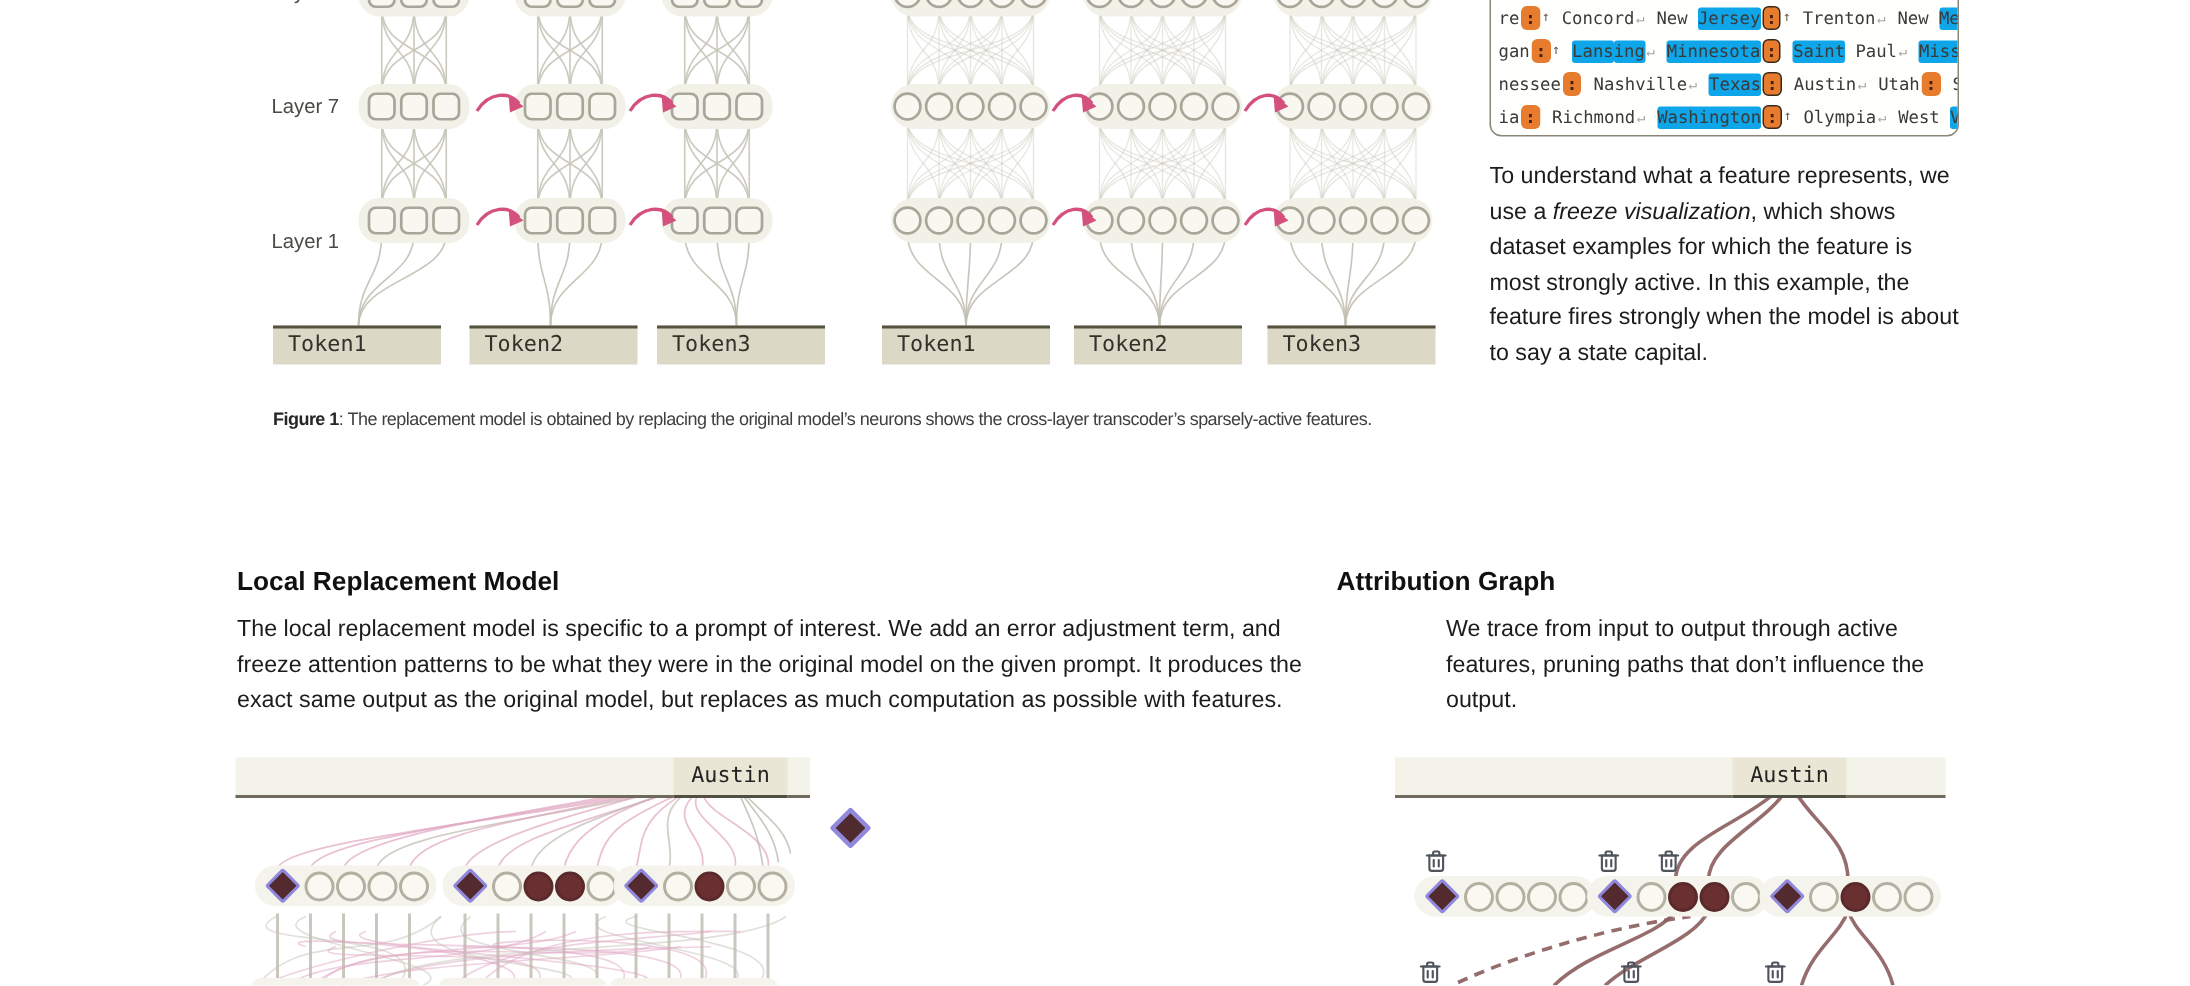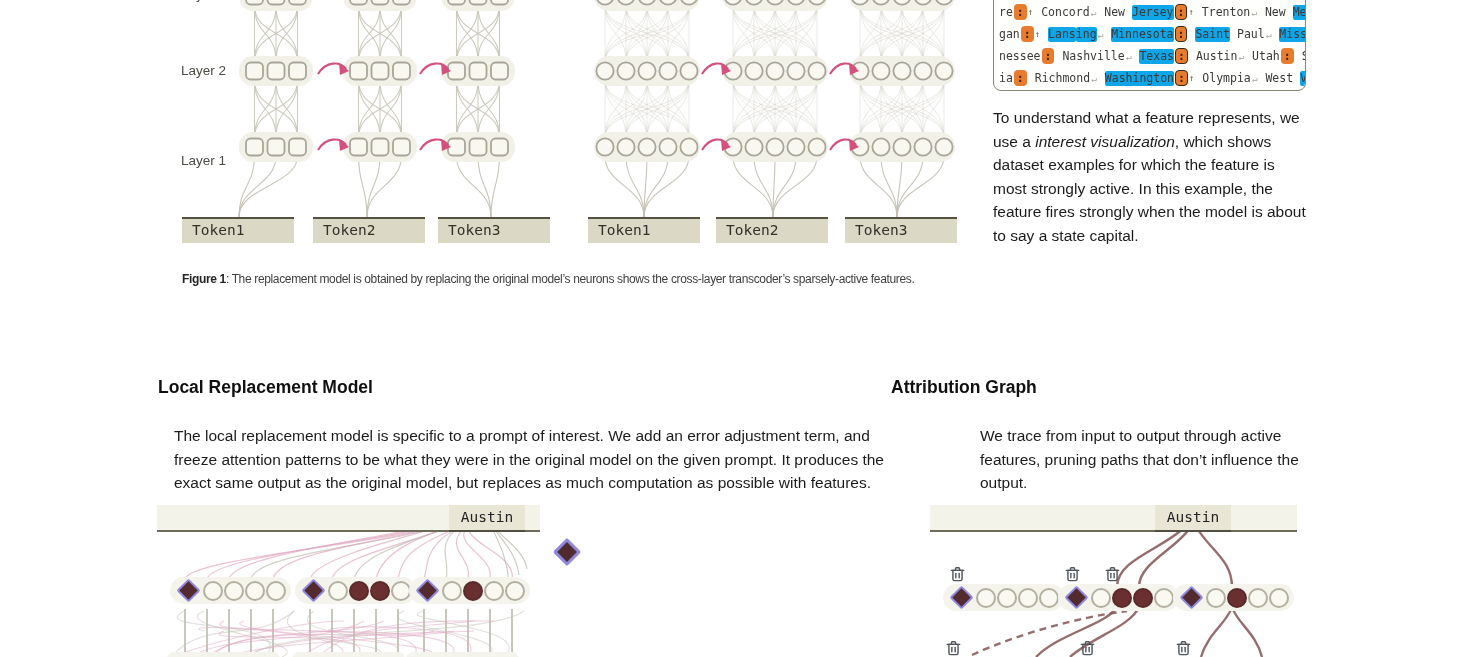--- a/index.html
+++ b/index.html
@@ -30,21 +30,21 @@
             padding:0 2px;margin:0 1px;font-weight:bold;line-height:14px;
             border:1.5px solid rgba(0,0,0,0);}
   .fv-colon.ring{border-color:#39281b;}
   .fv-up{color:#6b5d4f;font-size:9px;margin-right:1px;}
   .fv-ret{color:#a8a49a;font-size:9.5px;margin:0 1px;}
   .fv-para{position:absolute;left:993px;top:106px;width:318px;font-size:15.5px;
            line-height:23.5px;color:#1c1c1c;}
 
   
   .sec-h{position:absolute;top:377px;margin:0;font-size:17.5px;font-weight:bold;color:#101010;}
-  .sec-p{position:absolute;top:408px;margin:16px;font-size:15.5px;line-height:23.5px;color:#1c1c1c;}
+  .sec-p{position:absolute;top:408px;margin:0;font-size:15.5px;line-height:23.5px;color:#1c1c1c;}
 
   
   .fig-bottom{position:absolute;top:505px;height:152px;}
   .hdr-bar{position:absolute;left:0;top:0;height:27px;background:#f4f3ea;
            border-bottom:2px solid #6e6b5c;box-sizing:border-box;width:100%;z-index:2;}
   .austin-box{position:absolute;top:0;width:76px;height:27px;background:#e9e6d5;
               border-bottom:2.5px solid #514e42;box-sizing:border-box;
               font-family:"DejaVu Sans Mono",monospace;font-size:14.5px;color:#242424;
               text-align:center;line-height:24px;z-index:3;}
   .fig-svg{position:absolute;left:0;top:0;width:100%;height:152px;z-index:1;}
@@ -399,42 +399,42 @@
       <polygon points="581,116 571,108 572,120" fill="#d4517e"></polygon>
       <path d="M552,195 C560,182 572,182 578,190" fill="none" stroke="#d4517e" stroke-width="2.2"></path>
       <polygon points="581,192 571,184 572,196" fill="#d4517e"></polygon>
       <path d="M680,119 C688,106 700,106 706,114" fill="none" stroke="#d4517e" stroke-width="2.2"></path>
       <polygon points="709,116 699,108 700,120" fill="#d4517e"></polygon>
       <path d="M680,195 C688,182 700,182 706,190" fill="none" stroke="#d4517e" stroke-width="2.2"></path>
       <polygon points="709,192 699,184 700,196" fill="#d4517e"></polygon>
     </svg>
 
   <div class="layer-label" style="top:-13px">Layer 3</div>
-  <div class="layer-label" style="top:63px">Layer 2</div>
+  <div class="layer-label" style="top:63px">Layer 7</div>
   <div class="layer-label" style="top:153px">Layer 1</div>
 
   <div class="token-box" style="left:182px">Token1</div>
   <div class="token-box" style="left:313px">Token2</div>
   <div class="token-box" style="left:438px">Token3</div>
   <div class="token-box" style="left:588px">Token1</div>
   <div class="token-box" style="left:716px">Token2</div>
   <div class="token-box" style="left:845px">Token3</div>
 
   <div class="caption"><b>Figure 1</b><span>: The replacement model is obtained by replacing the original model’s neurons shows the cross-layer transcoder’s sparsely-active features.</span></div>
 </div>
 
 <div class="fv-panel" id="fv-lines">
     <div class="fv-line"><span class="fv-tok">re</span><span class="fv-colon">:</span><span class="fv-up">↑</span><span class="fv-tok"> Concord</span><span class="fv-ret">↵</span><span class="fv-tok"> New </span><span class="fv-tok hl">Jersey</span><span class="fv-colon ring">:</span><span class="fv-up">↑</span><span class="fv-tok"> Trenton</span><span class="fv-ret">↵</span><span class="fv-tok"> New </span><span class="fv-tok hl">Mex</span></div>
     <div class="fv-line"><span class="fv-tok">gan</span><span class="fv-colon">:</span><span class="fv-up">↑</span><span class="fv-tok"> </span><span class="fv-tok hl">Lans</span><span class="fv-tok hl">ing</span><span class="fv-ret">↵</span><span class="fv-tok"> </span><span class="fv-tok hl">Minnesota</span><span class="fv-colon ring">:</span><span class="fv-tok"> </span><span class="fv-tok hl">Saint</span><span class="fv-tok"> Paul</span><span class="fv-ret">↵</span><span class="fv-tok"> </span><span class="fv-tok hl">Missis</span></div>
     <div class="fv-line"><span class="fv-tok">nessee</span><span class="fv-colon">:</span><span class="fv-tok"> Nashville</span><span class="fv-ret">↵</span><span class="fv-tok"> </span><span class="fv-tok hl">Texas</span><span class="fv-colon ring">:</span><span class="fv-tok"> Austin</span><span class="fv-ret">↵</span><span class="fv-tok"> Utah</span><span class="fv-colon">:</span><span class="fv-tok"> Sal</span></div>
     <div class="fv-line"><span class="fv-tok">ia</span><span class="fv-colon">:</span><span class="fv-tok"> Richmond</span><span class="fv-ret">↵</span><span class="fv-tok"> </span><span class="fv-tok hl">Washington</span><span class="fv-colon ring">:</span><span class="fv-up">↑</span><span class="fv-tok"> Olympia</span><span class="fv-ret">↵</span><span class="fv-tok"> West </span><span class="fv-tok hl">Vi</span></div>
   </div>
 
 <div class="fv-para">
-  <span>To understand what a feature represents, we use a </span><i>interest visualization</i><span>, which shows dataset examples for which the feature is most strongly active. In this example, the feature fires strongly when the model is about to say a state capital.</span>
+  <span>To understand what a feature represents, we use a </span><i>freeze visualization</i><span>, which shows dataset examples for which the feature is most strongly active. In this example, the feature fires strongly when the model is about to say a state capital.</span>
 </div>
 
 <h2 class="sec-h" style="left:158px">Local Replacement Model</h2>
 <p class="sec-p" style="left:158px;width:740px">The local replacement model is specific to a prompt of interest. We add an error adjustment term, and freeze attention patterns to be what they were in the original model on the given prompt. It produces the exact same output as the original model, but replaces as much computation as possible with features.</p>
 
 <h2 class="sec-h" style="left:891px">Attribution Graph</h2>
 <p class="sec-p" style="left:964px;width:340px">We trace from input to output through active features, pruning paths that don’t influence the output.</p>
 
 <div class="fig-bottom" id="fig-local" style="left:157px;width:383px">
   <svg class="fig-svg" id="lf-svg">

